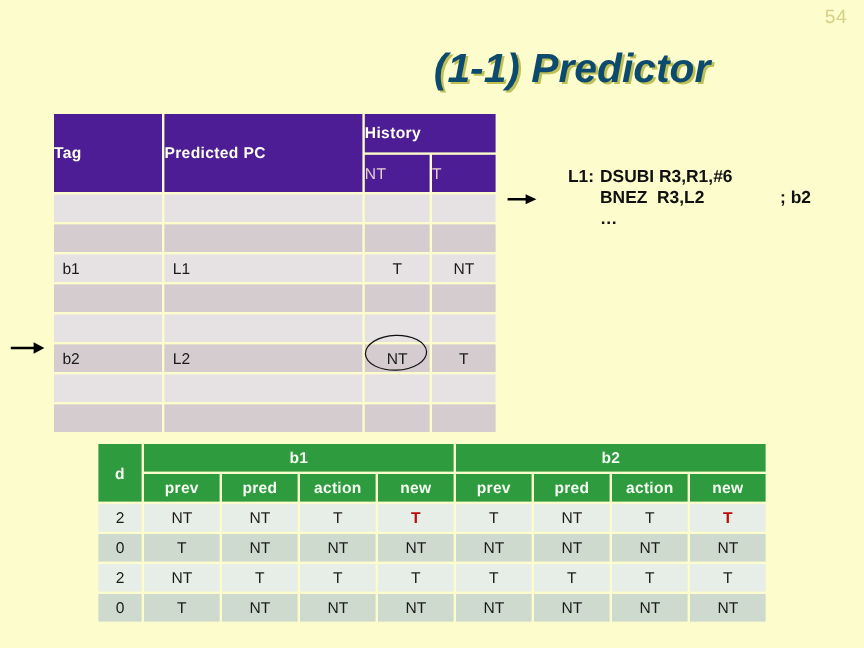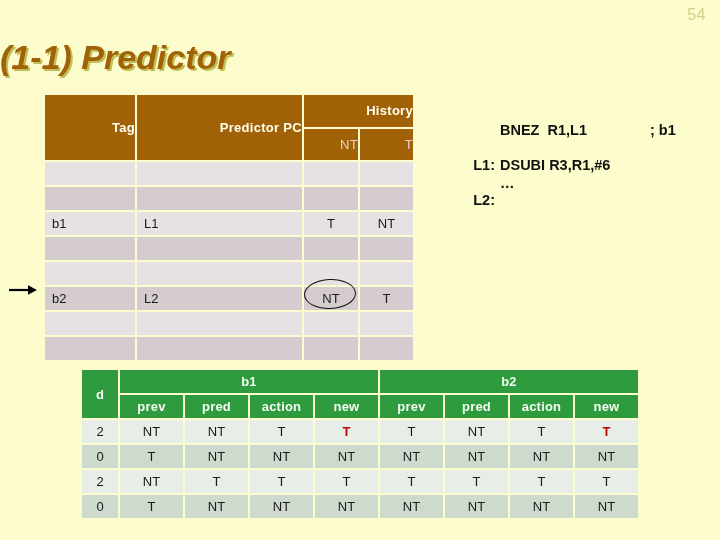--- a/index.html
+++ b/index.html
@@ -13,45 +13,45 @@
 
   
   #slide-number {
     position: absolute; top: 6px; right: 14px;
     font-size: 16px; color: #D6D08A; letter-spacing: .5px;
   }
 
   
   #title {
     position: absolute; top: 38px; left: 0; width: 592px;
-    text-align: left;
+    text-align: right;
     font-size: 34px; font-weight: bold; font-style: italic;
-    color: #a16207;
+    color: #0c4a6e;
     text-shadow: 2px 2px 0 #BFBF55;
     letter-spacing: 0px;
   }
 
   
   #btb {
     position: absolute; left: 43px; top: 93px;
     width: 370px;
     border-collapse: separate; border-spacing: 2px;
     table-layout: fixed;
   }
   #btb th, #btb td {
     padding: 0;
     height: 23px;
     font-size: 13px;
     font-weight: normal;
     vertical-align: middle;
   }
   #btb th {
-    background: #a16207; color: #FFFFF0;
+    background: #4c1d95; color: #FFFFF0;
     font-weight: bold;
-    text-align: right;
+    text-align: left;
     letter-spacing: .3px;
   }
   #btb th.sub {
     font-weight: normal;
     color: #E8CFCF;
     font-size: 13px;
   }
   #btb th.tall { height: 65px; }
   #btb td { background: #E6E2E4; color: #1a1a1a; }
   #btb tr.alt td { background: #D4CCCE; }
@@ -122,21 +122,21 @@
   <table id="btb">
     <colgroup>
       <col class="col-tag">
         <col class="col-pc">
         <col class="col-nt">
         <col class="col-t">
     </colgroup>
     <thead>
       <tr>
         <th class="tall" rowspan="2">Tag</th>
-        <th class="tall" rowspan="2">Predictor PC</th>
+        <th class="tall" rowspan="2">Predicted PC</th>
         <th colspan="2">History</th>
       </tr>
       <tr>
         <th class="sub">NT</th>
         <th class="sub">T</th>
       </tr>
     </thead>
     <tbody id="btb-body">
         <tr>
           <td class="l"></td>
@@ -192,47 +192,46 @@
   <div id="nt-circle"></div>
 
   <div class="arrow" style="left:8px; top:283px;">
     <svg width="30" height="14" viewBox="0 0 30 14">
       <line x1="1" y1="7" x2="22" y2="7" stroke="#000" stroke-width="2.2"></line>
       <polygon points="20,2.2 29,7 20,11.8" fill="#000"></polygon>
     </svg>
   </div>
 
   <div id="code">
-      <div class="row">
-        <span style="position: relative; width: 26px; height: 17px;"></span>
-        <span class="lbl"></span>
-        <span class="ins">BNEZ  R1,L1</span>
-        <span class="cmt">; b1</span>
-      </div>
       <div class="row">
         <span style="position: relative; width: 26px; height: 17px;"></span>
         <span class="lbl"></span>
         <span class="cmt"></span>
       </div>
       <div class="row">
         <span style="position: relative; width: 26px; height: 17px;"></span>
         <span class="lbl">L1:</span>
         <span class="ins">DSUBI R3,R1,#6</span>
         <span class="cmt"></span>
       </div>
       <div class="row">
+        <span style="position: relative; width: 26px; height: 17px;">
+          <svg width="26" height="12" viewBox="0 0 26 12" style="position:absolute;top:3px;left:-18px;">
+            <line x1="1" y1="6" x2="18" y2="6" stroke="#000" stroke-width="2"></line>
+            <polygon points="16,1.8 25,6 16,10.2" fill="#000"></polygon>
+          </svg>
+        </span>
+        <span class="lbl"></span>
+        <span class="ins">BNEZ  R3,L2</span>
+        <span class="cmt">; b2</span>
+      </div>
+      <div class="row">
         <span style="position: relative; width: 26px; height: 17px;"></span>
         <span class="lbl"></span>
         <span class="ins dots">…</span>
-        <span class="cmt"></span>
-      </div>
-      <div class="row">
-        <span style="position: relative; width: 26px; height: 17px;"></span>
-        <span class="lbl">L2:</span>
-        <span class="ins"></span>
         <span class="cmt"></span>
       </div>
     </div>
 
   <table id="trace">
     <colgroup>
       <col class="tc-d">
       <col class="tc-v">
         <col class="tc-v">
         <col class="tc-v">

